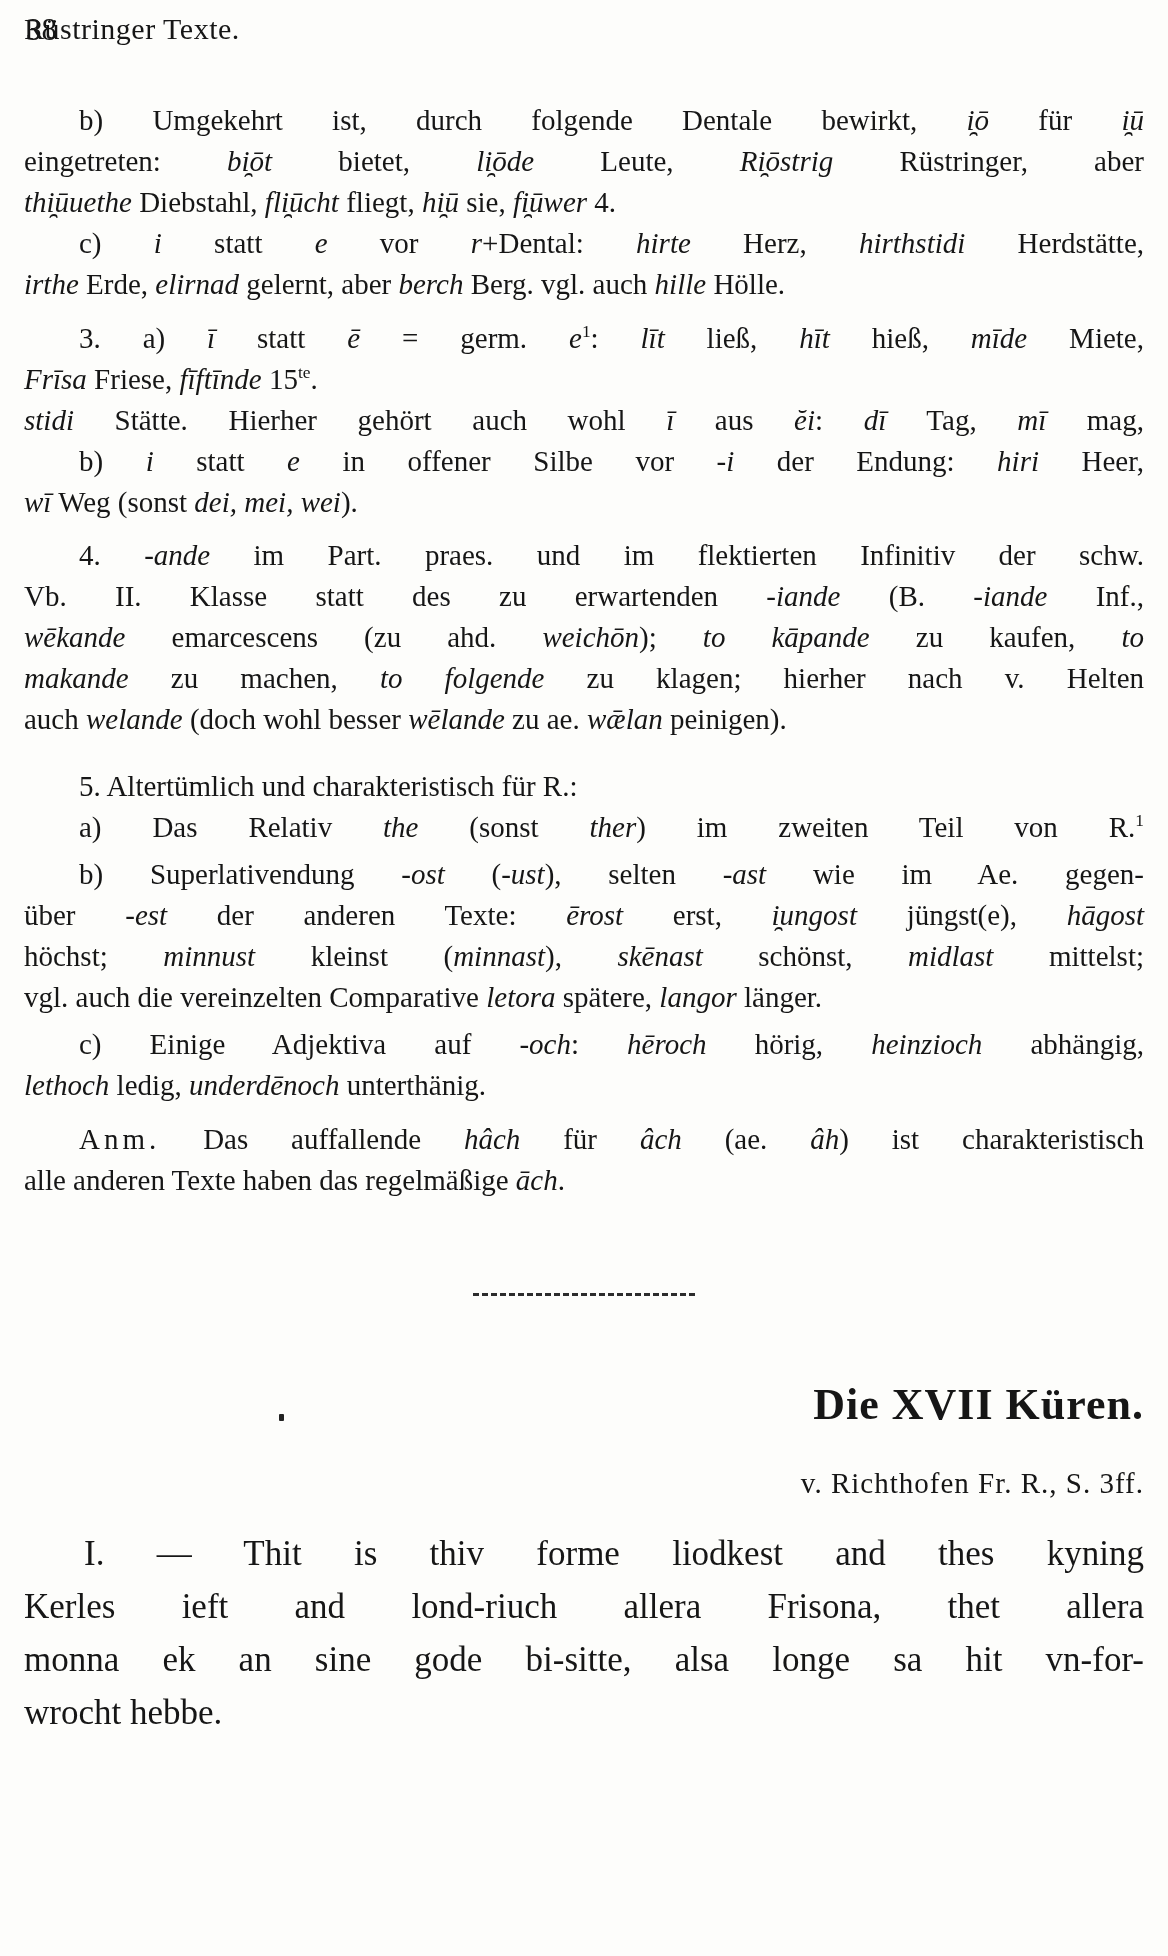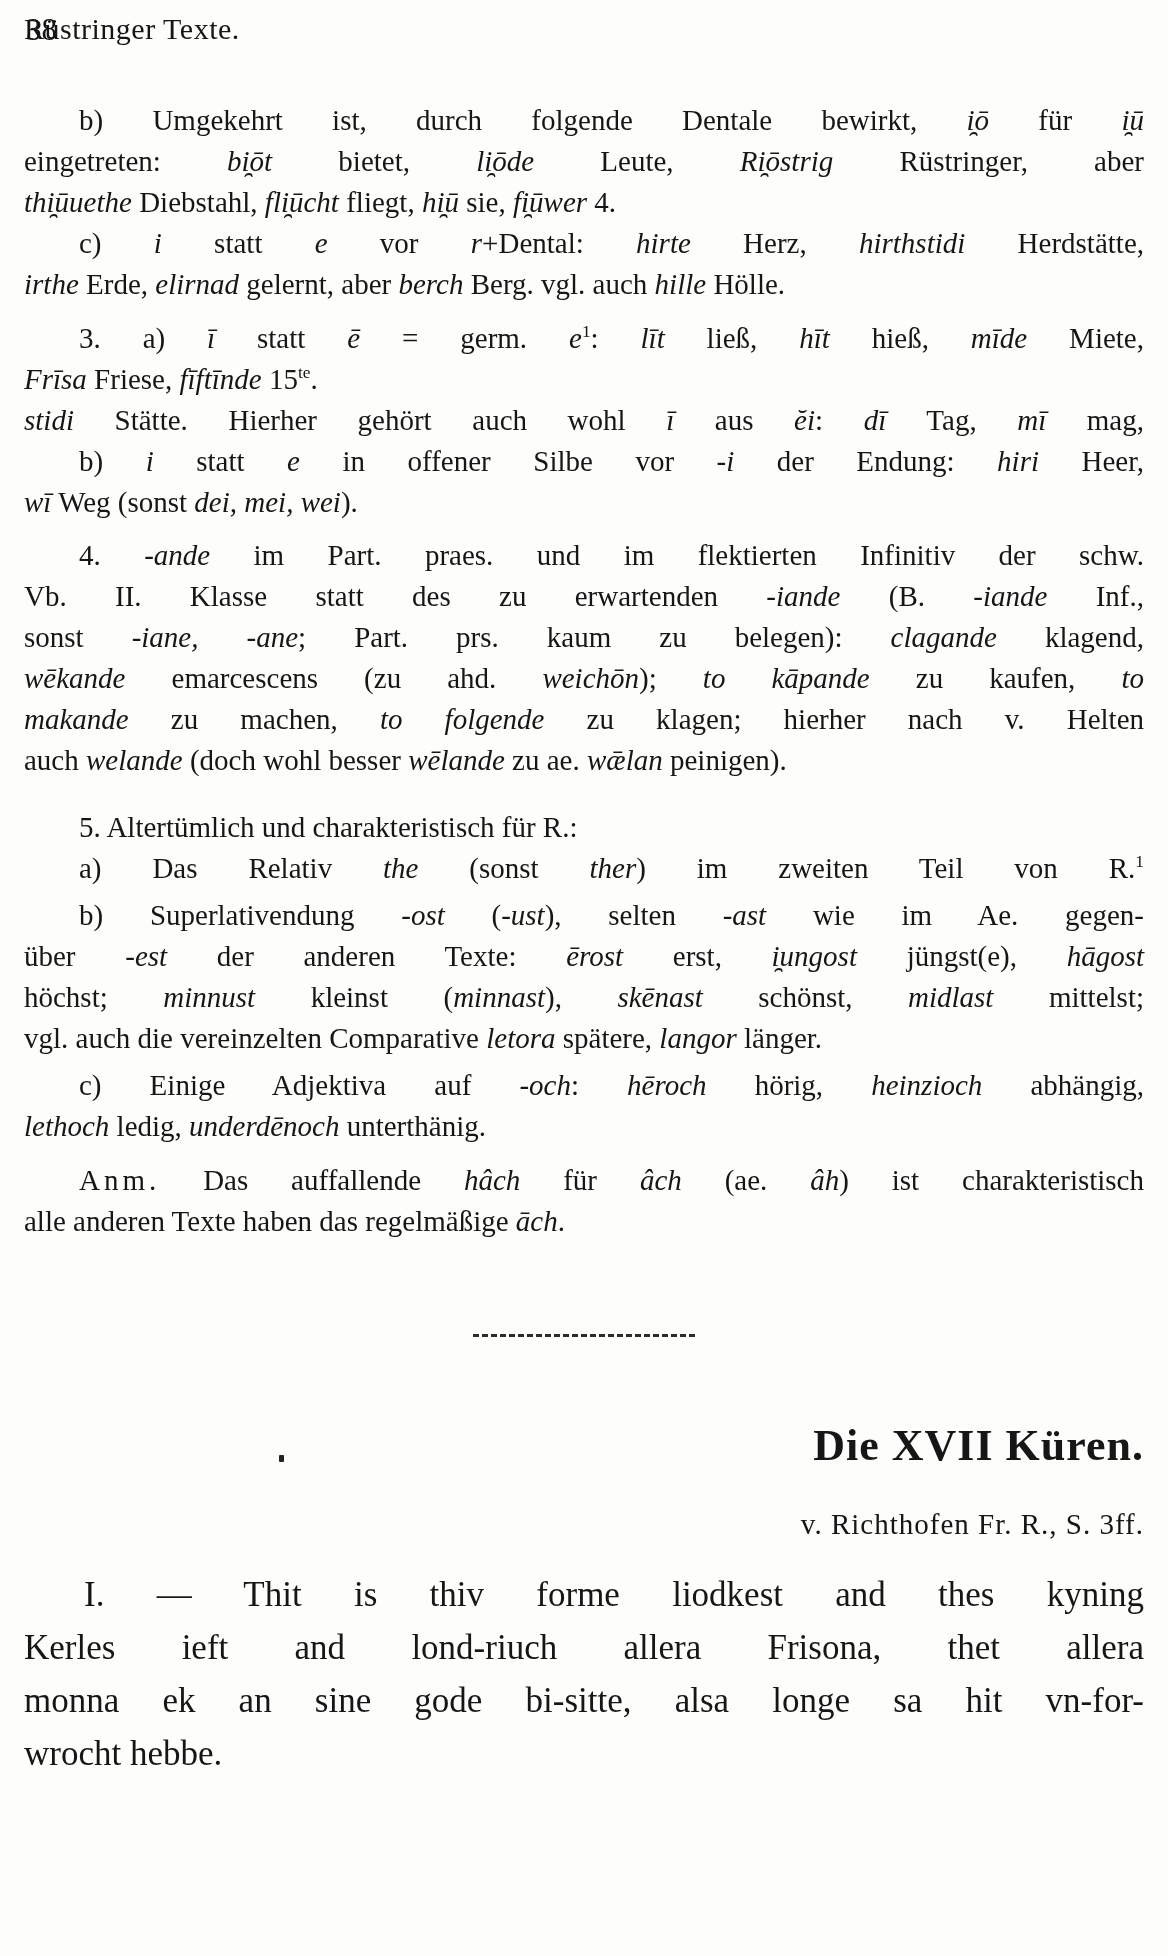--- a/index.html
+++ b/index.html
@@ -81,21 +81,20 @@
         <div class="ln last"><span class="it">Frīsa</span><span> Friese, </span><span class="it">fīftīnde</span><span> 15</span><sup>te</sup><span>.</span></div>
       </div>
       <div class="para">
         <div class="ln"><span class="it">stidi</span><span> Stätte. Hierher gehört auch wohl </span><span class="it">ī</span><span> aus </span><span class="it">ĕi</span><span>: </span><span class="it">dī</span><span> Tag, </span><span class="it">mī</span><span> mag,</span></div>
         <div class="ln first"><span>b) </span><span class="it">i</span><span> statt </span><span class="it">e</span><span> in offener Silbe vor </span><span class="it">-i</span><span> der Endung: </span><span class="it">hiri</span><span> Heer,</span></div>
         <div class="ln last"><span class="it">wī</span><span> Weg (sonst </span><span class="it">dei, mei, wei</span><span>).</span></div>
       </div>
       <div class="para" style="margin-top: 12px;">
         <div class="ln first"><span>4. </span><span class="it">-ande</span><span> im Part. praes. und im flektierten Infinitiv der schw.</span></div>
         <div class="ln"><span>Vb. II. Klasse statt des zu erwartenden </span><span class="it">-iande</span><span> (B. </span><span class="it">-iande</span><span> Inf.,</span></div>
-        <div class="ln"><span>sonst </span><span class="it">-iane, -ane</span><span>; Part. prs. kaum zu belegen): </span><span class="it">clagande</span><span> klagend,</span></div>
         <div class="ln"><span class="it">wēkande</span><span> emarcescens (zu ahd. </span><span class="it">weichōn</span><span>); </span><span class="it">to kāpande</span><span> zu kaufen, </span><span class="it">to</span></div>
         <div class="ln"><span class="it">makande</span><span> zu machen, </span><span class="it">to folgende</span><span> zu klagen; hierher nach v. Helten</span></div>
         <div class="ln last"><span>auch </span><span class="it">welande</span><span> (doch wohl besser </span><span class="it">wēlande</span><span> zu ae. </span><span class="it">wǣlan</span><span> peinigen).</span></div>
       </div>
       <div class="para" style="margin-top: 26px;">
         <div class="ln first last"><span>5. Altertümlich und charakteristisch für R.:</span></div>
       </div>
       <div class="para">
         <div class="ln first"><span>a) Das Relativ </span><span class="it">the</span><span> (sonst </span><span class="it">ther</span><span>) im zweiten Teil von R.</span><sup>1</sup></div>
       </div>

